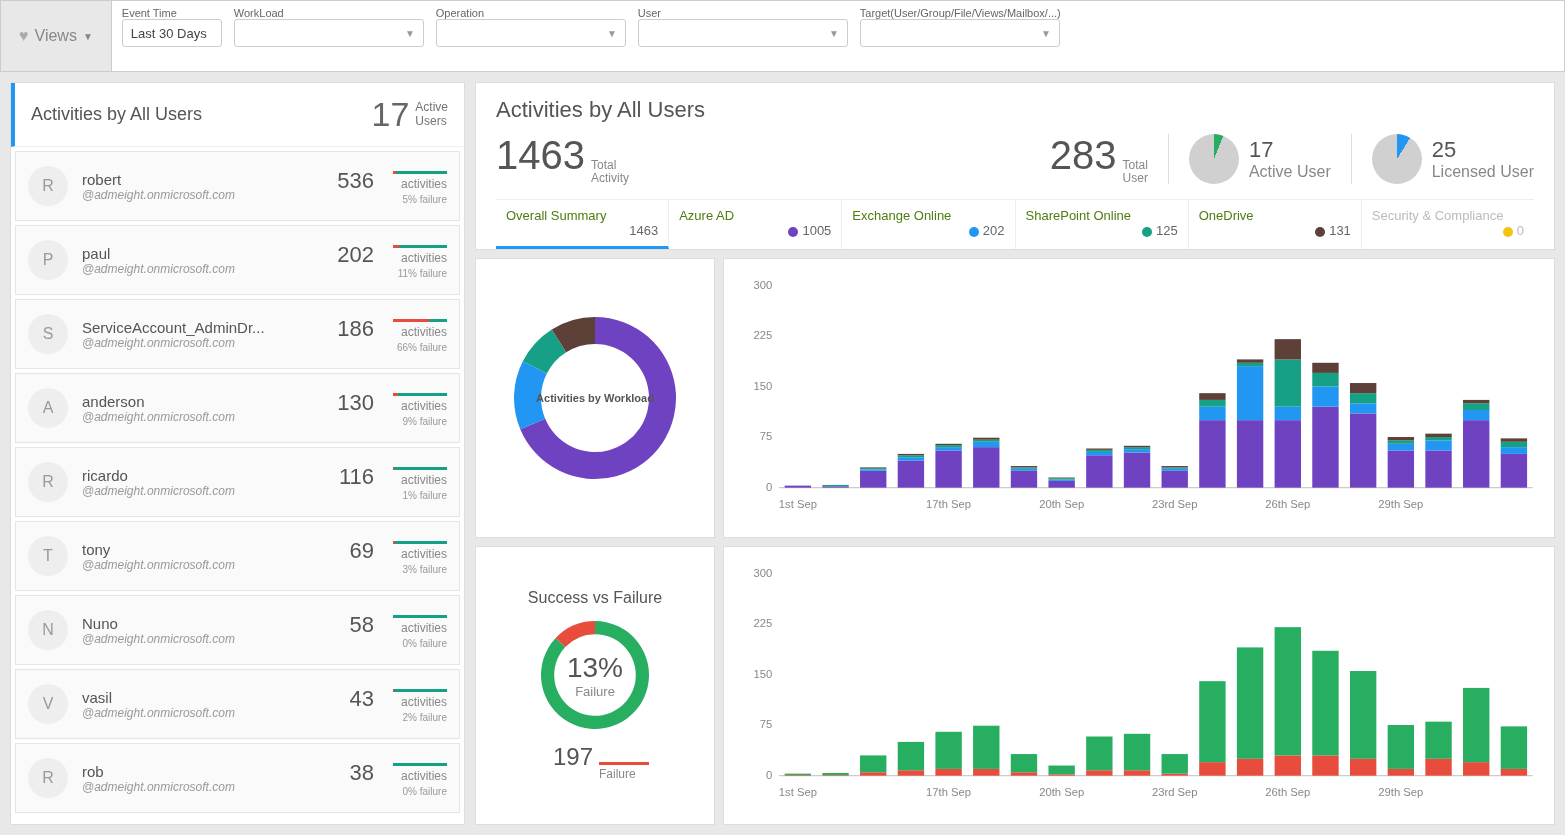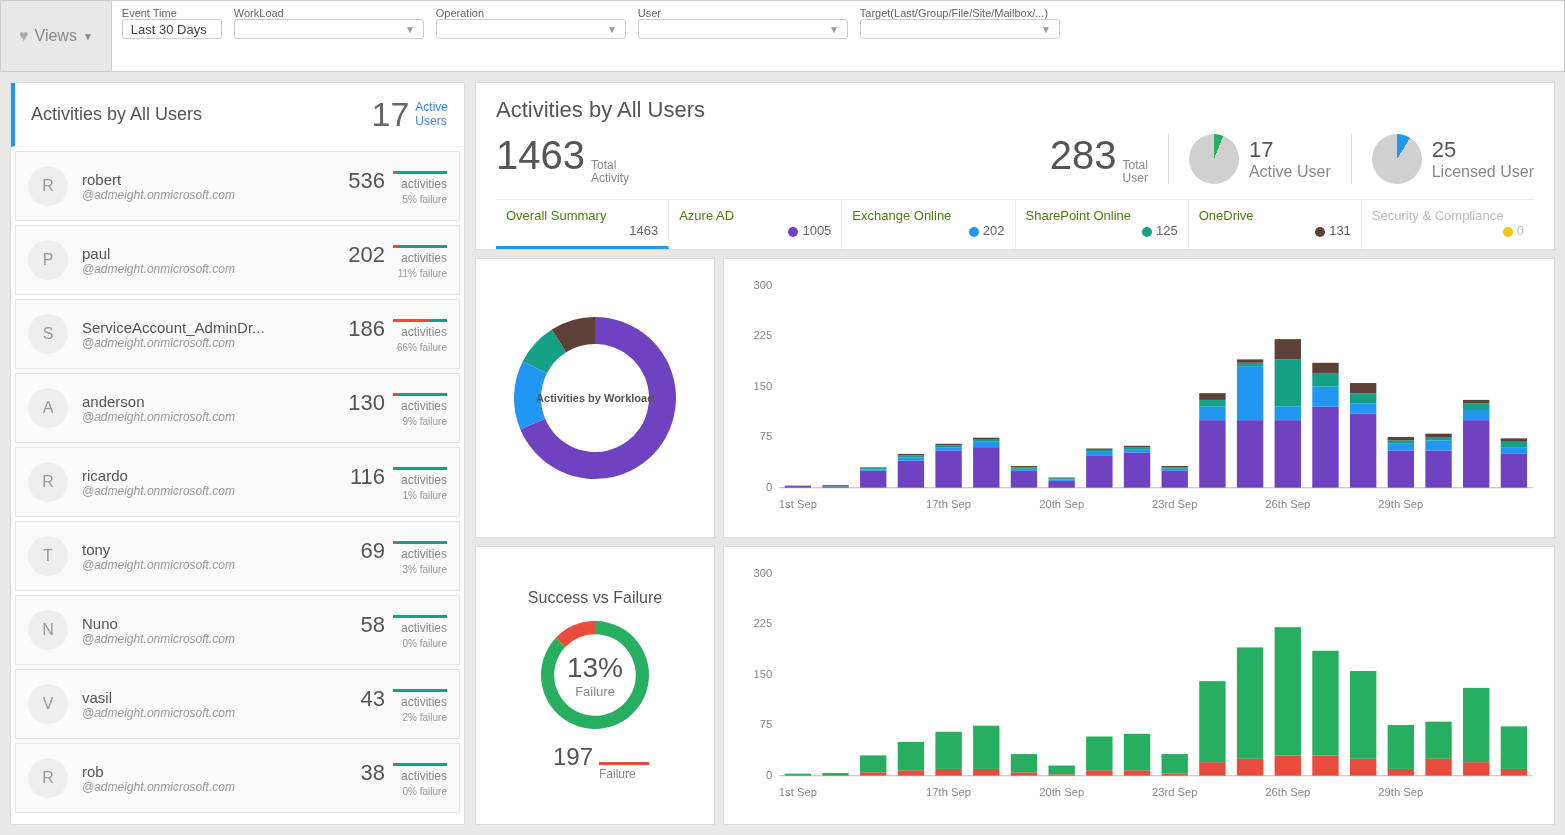--- a/index.html
+++ b/index.html
@@ -4,41 +4,41 @@
 <style>
 * { box-sizing: border-box; margin: 0; padding: 0; }
 body { font-family: -apple-system, "Segoe UI", Arial, sans-serif; background: #e8e8e8; color: #555; font-size: 13px; overflow: hidden; width: 1565px; height: 835px; }
 .toolbar { display: flex; align-items: flex-start; background: #e8e8e8; border: 1px solid #ccc; height: 72px; }
 .views-btn { background: #e8e8e8; border-right: 1px solid #ccc; padding: 0 18px; height: 70px; display: flex; align-items: center; cursor: pointer; color: #888; font-size: 16px; gap: 6px; }
 .views-btn .heart { color: #aaa; }
 .views-btn .caret { font-size: 10px; }
 .filters { flex: 1; background: #fff; display: flex; gap: 12px; padding: 6px 10px; height: 70px; align-items: flex-start; }
 .filter-group { display: flex; flex-direction: column; gap: 0; }
 .filter-label { font-size: 11px; color: #666; }
-.filter-control { border: 1px solid #ccc; border-radius: 3px; padding: 5px 8px; font-size: 13px; color: #444; background: #fff; height: 20px; display: flex; align-items: center; justify-content: space-between; text-align: center; }
+.filter-control { border: 1px solid #ccc; border-radius: 3px; padding: 5px 8px; font-size: 13px; color: #444; background: #fff; height: 28px; display: flex; align-items: center; justify-content: space-between; text-align: center; }
 .filter-control .arrow { color: #999; font-size: 10px; margin-left: 6px; }
 .fg-event { width: 100px; }
 .fg-workload .filter-control { width: 190px; }
 .fg-operation .filter-control { width: 190px; }
 .fg-user .filter-control { width: 210px; }
 .fg-target .filter-control { width: 200px; }
 .main { display: flex; gap: 10px; padding: 10px; height: calc(835px - 72px); }
 .left-panel { width: 455px; background: #fff; border: 1px solid #ddd; display: flex; flex-direction: column; }
 .left-header { display: flex; align-items: center; padding: 12px 16px; border-bottom: 1px solid #eee; border-left: 4px solid #2196f3; }
 .left-title { font-size: 18px; color: #555; flex: 1; }
 .active-count { font-size: 34px; color: #666; margin-right: 6px; }
-.active-label { font-size: 12px; color: #3b82f6; line-height: 1.1; }
+.active-label { font-size: 12px; color: #737373; line-height: 1.1; }
 .user-list { flex: 1; overflow-y: auto; }
 .user-row { display: flex; align-items: center; padding: 14px 12px; border-bottom: 1px solid #eee; background: #fafafa; margin: 4px; border: 1px solid #e5e5e5; cursor: pointer; }
 .avatar { width: 40px; height: 40px; border-radius: 50%; background: #eee; color: #999; display: flex; align-items: center; justify-content: center; font-size: 16px; margin-right: 14px; flex-shrink: 0; }
 .user-info { flex: 1; min-width: 0; }
 .username { font-size: 15px; color: #555; white-space: nowrap; overflow: hidden; text-overflow: ellipsis; }
 .userdomain { font-size: 12px; color: #999; font-style: italic; }
 .user-stats { text-align: right; }
-.stat-top { display: flex; align-items: baseline; justify-content: flex-end; gap: 8px; }
+.stat-top { display: flex; align-items: baseline; justify-content: flex-end; gap: 19px; }
 .stat-num { font-size: 22px; color: #555; }
 .stat-word { font-size: 12px; color: #888; position: relative; padding-top: 4px; }
 .stat-bar { width: 54px; height: 3px; background: #16a085; margin-bottom: 2px; position: relative; overflow: hidden; }
 .stat-bar .fail { height: 100%; background: #e74c3c; position: absolute; left: 0; top: 0; }
 .stat-fail { font-size: 10px; color: #999; }
 .right-panel { flex: 1; display: flex; flex-direction: column; gap: 8px; overflow: hidden; }
 .summary-card { background: #fff; border: 1px solid #ddd; padding: 14px 20px 0 20px; }
 .summary-title { font-size: 22px; color: #555; margin-bottom: 10px; }
 .metrics-row { display: flex; align-items: center; gap: 20px; margin-bottom: 14px; }
 .big-metric { display: flex; align-items: baseline; gap: 6px; }
@@ -101,21 +101,21 @@
         </div>
     </div>
     <div class="filter-group fg-user">
       <span class="filter-label">User</span>
       <div class="filter-control">
           <span></span>
           <span class="arrow">▼</span>
         </div>
     </div>
     <div class="filter-group fg-target">
-      <span class="filter-label">Target(Last/Group/File/Site/Mailbox/...)</span>
+      <span class="filter-label">Target(User/Group/File/Views/Mailbox/...)</span>
       <div class="filter-control">
           <span></span>
           <span class="arrow">▼</span>
         </div>
     </div>
   </div>
 </div>
 
 <div class="main">
 

